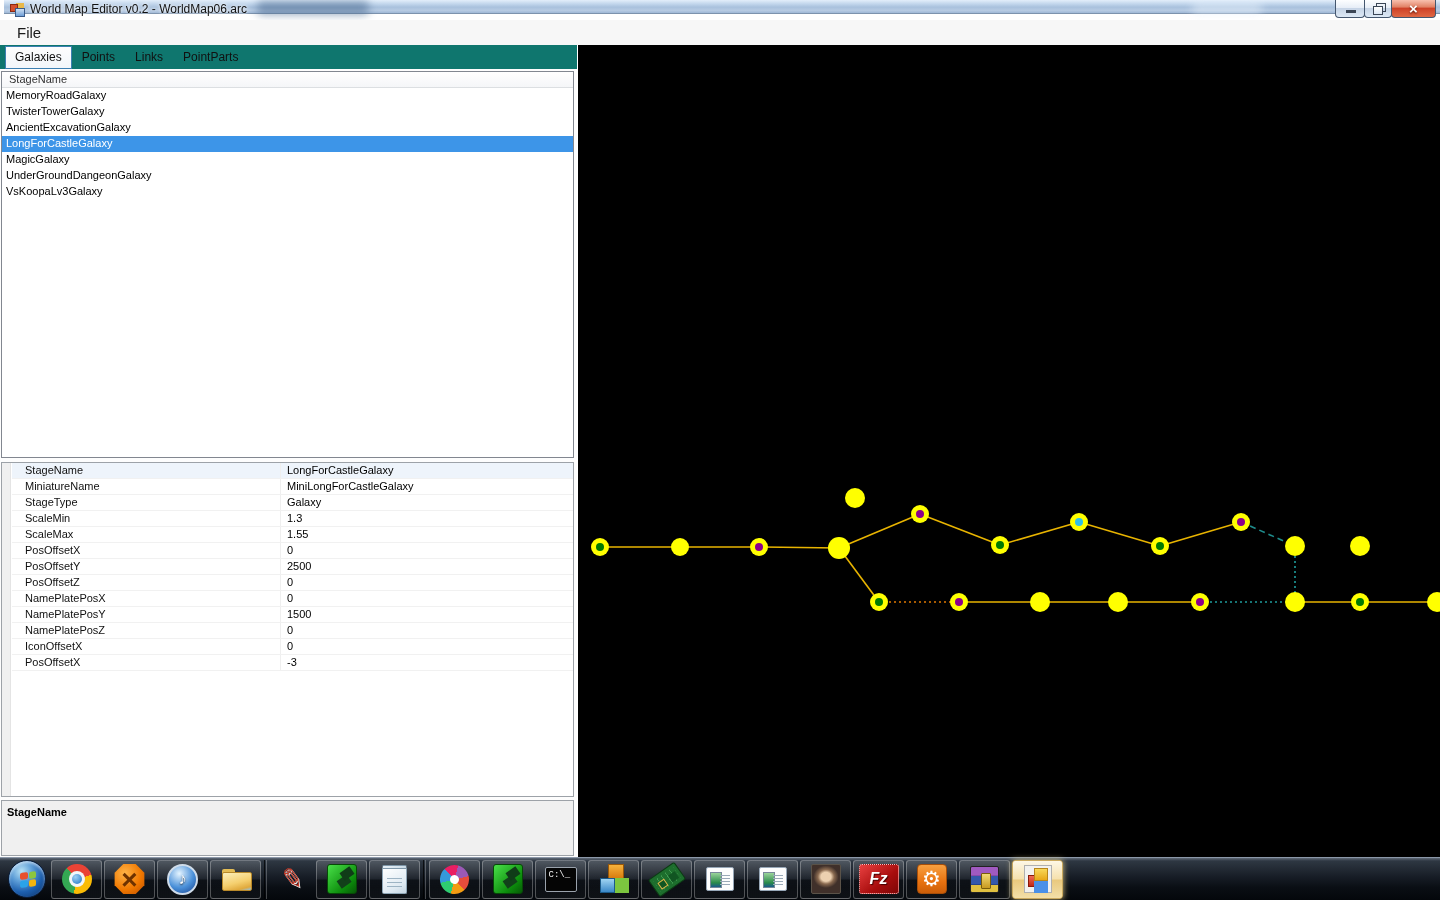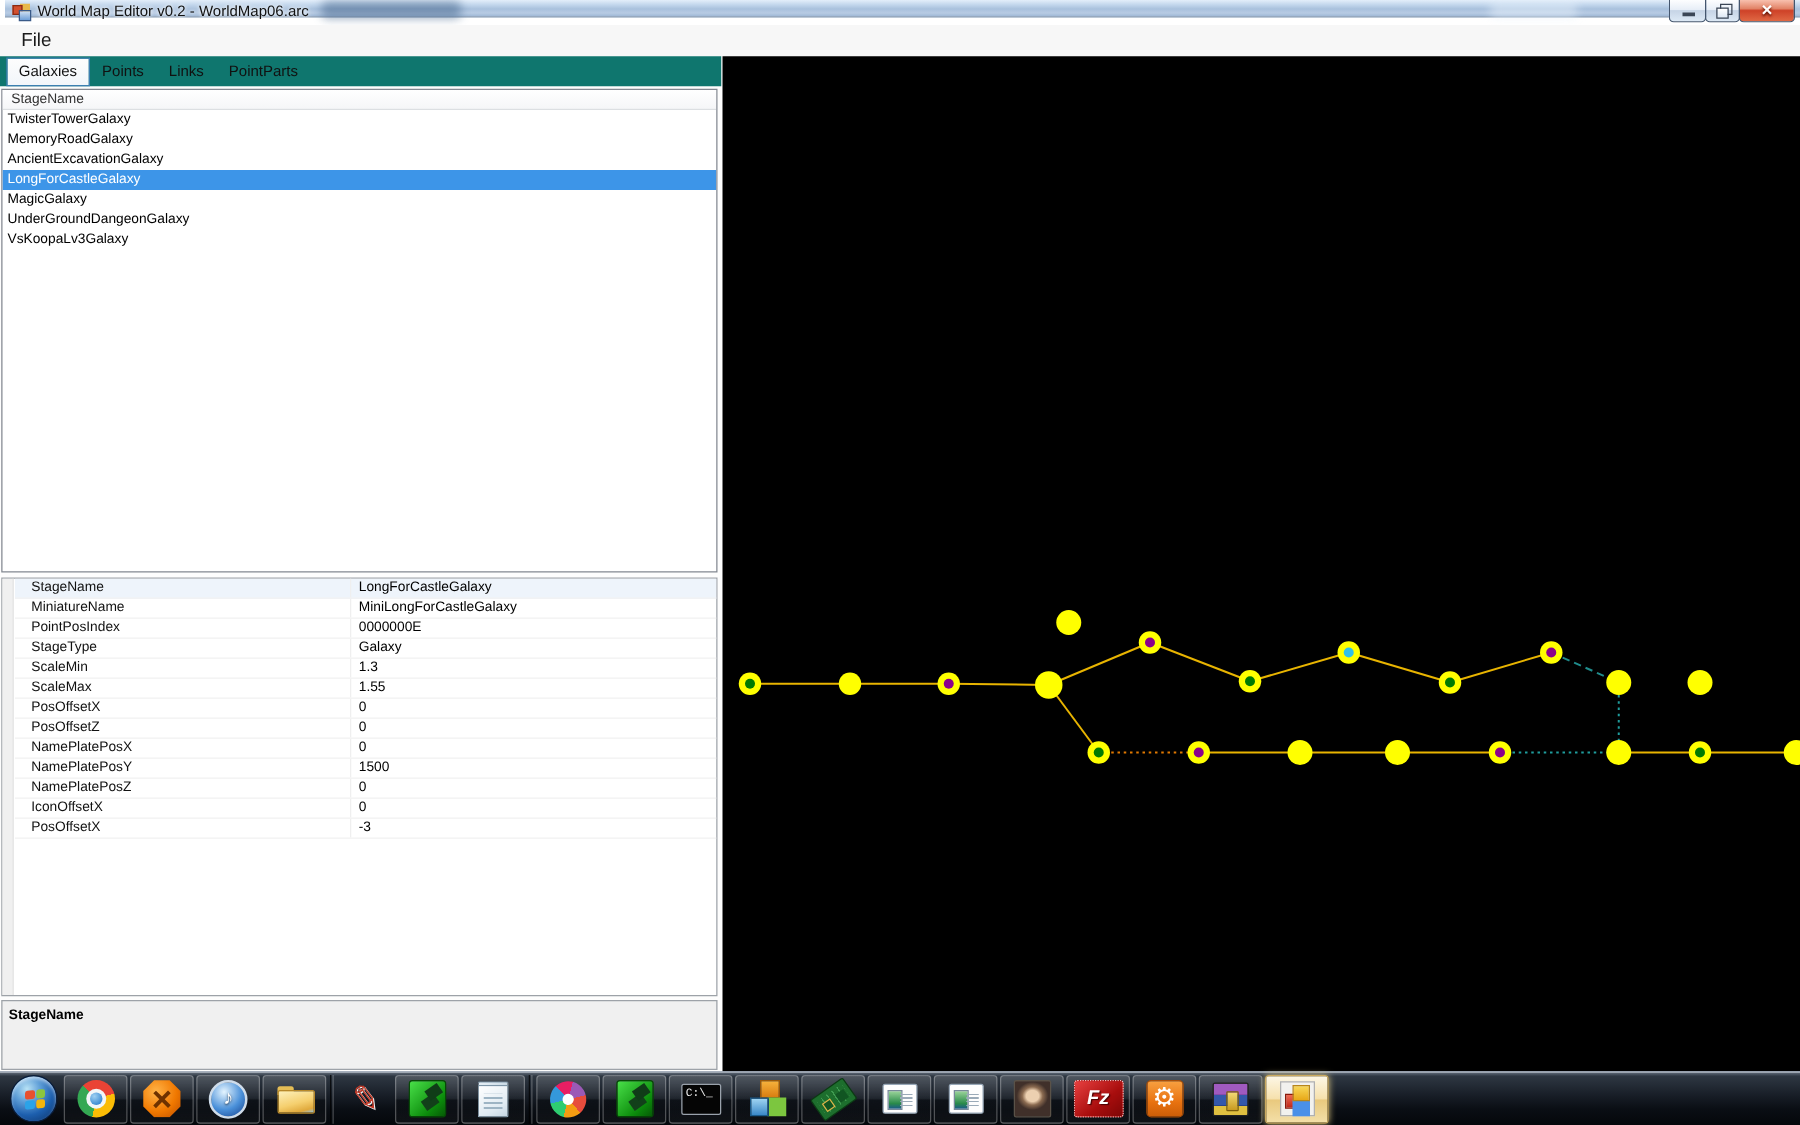--- a/index.html
+++ b/index.html
@@ -233,60 +233,60 @@
   <div class="tabstrip">
     <span class="tab selected">Galaxies</span>
     <span class="tab">Points</span>
     <span class="tab">Links</span>
     <span class="tab">PointParts</span>
   </div>
 
   <div class="listbox">
     <div class="list-header">StageName</div>
     <div>
+        <div class="list-item">MemoryRoadGalaxy</div>
         <div class="list-item">TwisterTowerGalaxy</div>
-        <div class="list-item">MemoryRoadGalaxy</div>
         <div class="list-item">AncientExcavationGalaxy</div>
         <div class="list-item selected">LongForCastleGalaxy</div>
         <div class="list-item">MagicGalaxy</div>
         <div class="list-item">UnderGroundDangeonGalaxy</div>
         <div class="list-item">VsKoopaLv3Galaxy</div>
       </div>
   </div>
 
   <div class="propgrid">
     <div class="prop-gutter"></div>
     <div class="prop-rows">
         <div class="prop-row selected">
           <div class="prop-name">StageName</div>
           <div class="prop-value">LongForCastleGalaxy</div>
         </div>
         <div class="prop-row">
           <div class="prop-name">MiniatureName</div>
           <div class="prop-value">MiniLongForCastleGalaxy</div>
         </div>
         <div class="prop-row">
-          <div class="prop-name">PointPosIndex</div>
-          <div class="prop-value">0000000E</div>
-        </div>
-        <div class="prop-row">
           <div class="prop-name">StageType</div>
           <div class="prop-value">Galaxy</div>
         </div>
         <div class="prop-row">
           <div class="prop-name">ScaleMin</div>
           <div class="prop-value">1.3</div>
         </div>
         <div class="prop-row">
           <div class="prop-name">ScaleMax</div>
           <div class="prop-value">1.55</div>
         </div>
         <div class="prop-row">
           <div class="prop-name">PosOffsetX</div>
           <div class="prop-value">0</div>
+        </div>
+        <div class="prop-row">
+          <div class="prop-name">PosOffsetY</div>
+          <div class="prop-value">2500</div>
         </div>
         <div class="prop-row">
           <div class="prop-name">PosOffsetZ</div>
           <div class="prop-value">0</div>
         </div>
         <div class="prop-row">
           <div class="prop-name">NamePlatePosX</div>
           <div class="prop-value">0</div>
         </div>
         <div class="prop-row">

